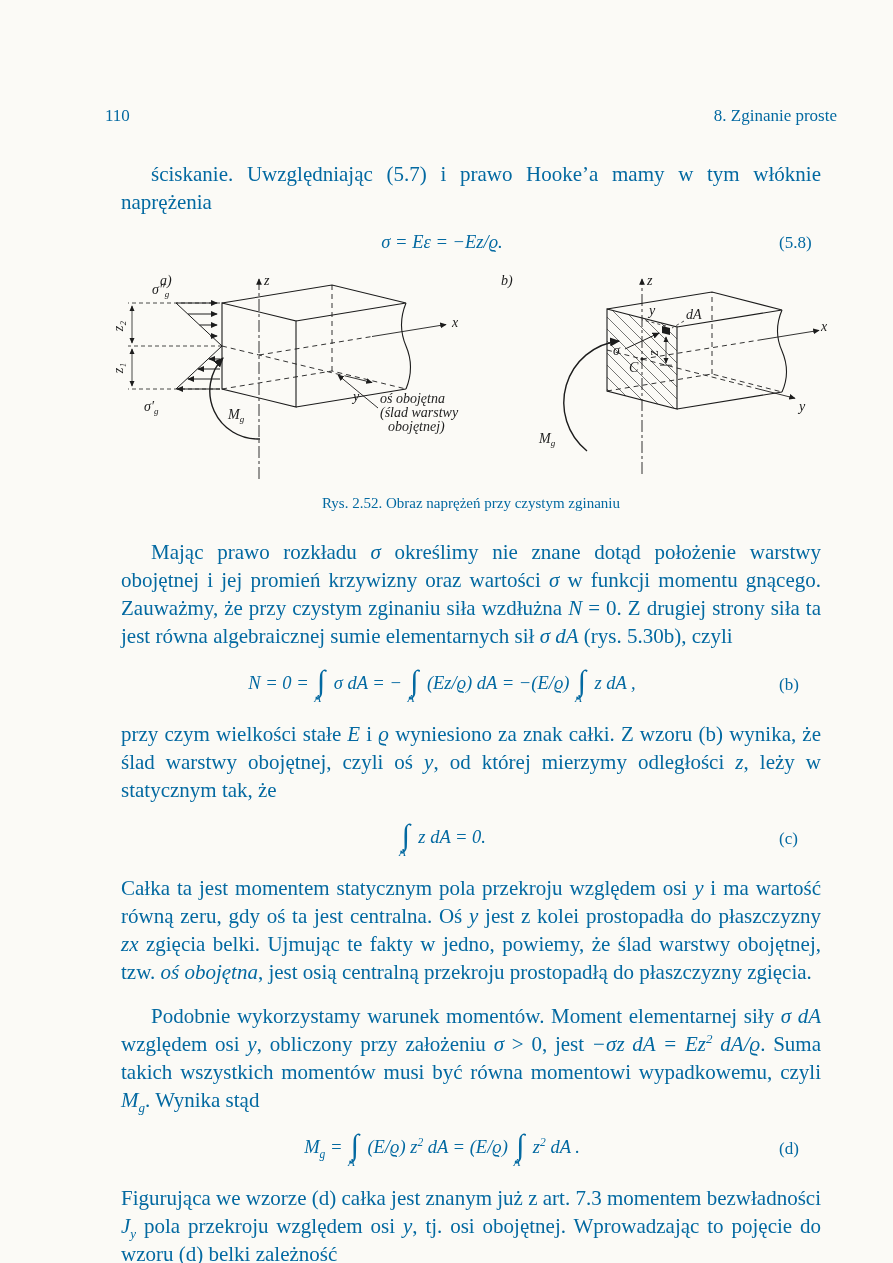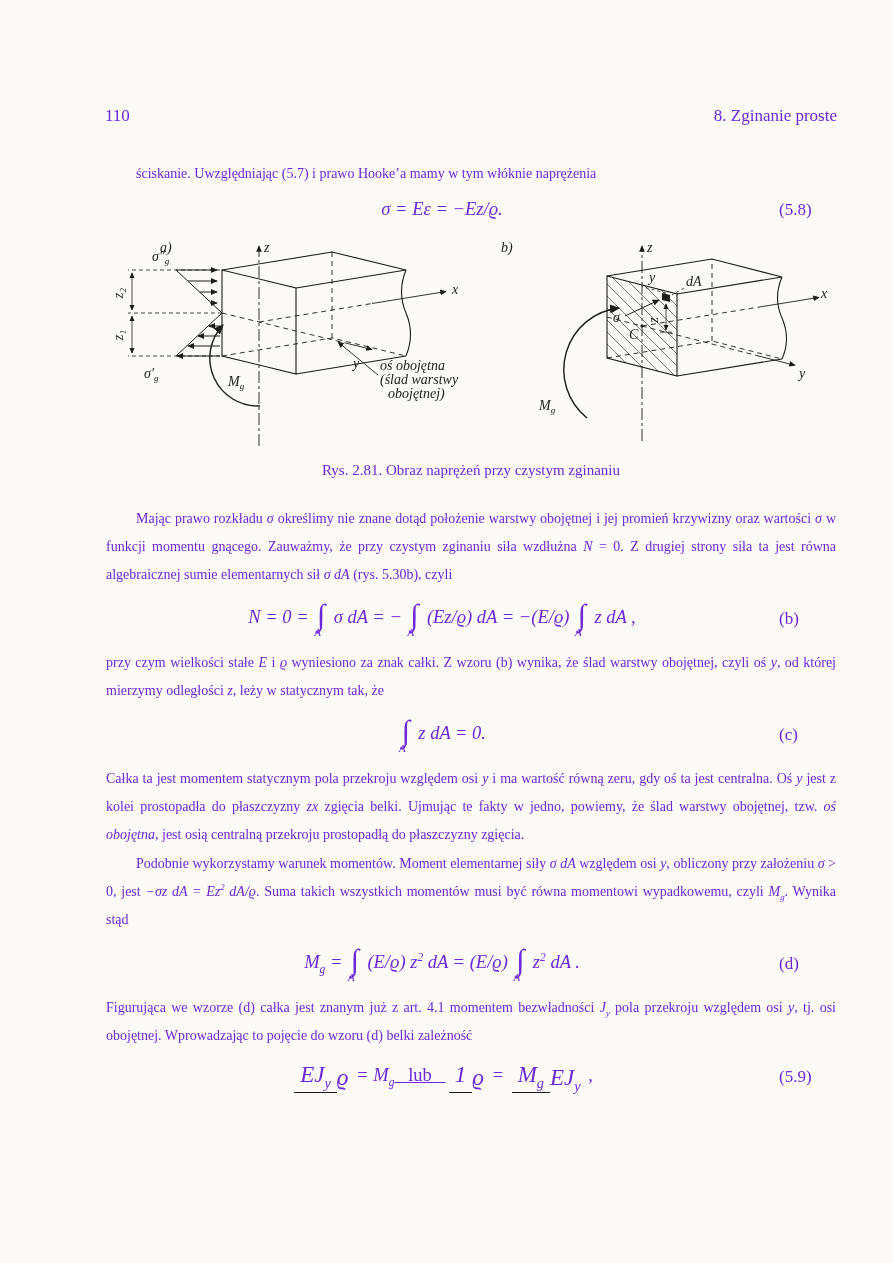--- a/index.html
+++ b/index.html
@@ -1,20 +1,20 @@
 <!DOCTYPE html>
 <html><head>
 <meta charset="utf-8">
 <style>
   html,body{margin:0;padding:0;background:#777;}
-  .page{width:893px;height:1263px;margin:0 auto;background:#fbfaf6;color:#6d28d9;
+  .page{width:893px;height:1263px;margin:0 auto;background:#fbfaf6;color:#0369a1;
         font-family:"Liberation Serif",serif;box-sizing:border-box;
         padding:106px 56px 0 105px;position:relative;overflow:hidden;}
   .running-head{display:flex;justify-content:space-between;font-size:17px;margin-bottom:34px;}
-  .para{font-size:14px;line-height:28px;text-align:justify;margin:1px;}
+  .para{font-size:21px;line-height:28px;text-align:justify;margin:16px;}
   .ind{text-indent:30px;}
   .it{font-style:italic;}
   .rm{font-style:normal;text-decoration:underline;}
   sub,sup{font-size:62%;font-style:italic;line-height:0;}
   .eq-row{display:flex;align-items:center;font-size:18.5px;font-style:italic;margin:11px 0;}
   .eq-body{flex:1;text-align:center;}
   .eq-label{font-style:normal;font-size:17px;width:58px;text-align:left;}
   .int-wrap{display:inline-flex;flex-direction:column;align-items:center;vertical-align:middle;
             line-height:1;margin:0 1px;}
   .int-sign{font-size:30px;font-style:normal;}
@@ -164,21 +164,21 @@
         </g>
         <text x="142" y="103" font-size="13">C</text>
 
         <g>
           <path d="M100,182 A62,62 0 0 1 132,72" stroke="#1c1c1c" fill="none" stroke-width="1.4" marker-end="url(#ahB)"></path>
         </g>
         <text x="52" y="174" font-size="13"><tspan>M</tspan><tspan dy="3" font-size="9">g</tspan></text>
       </svg>
     </div>
 
-    <div class="fig-caption">Rys. 2.81. Obraz naprężeń przy czystym zginaniu</div>
+    <div class="fig-caption">Rys. 2.52. Obraz naprężeń przy czystym zginaniu</div>
   </div>
 
   <p class="para ind"><span>Mając prawo rozkładu </span><span class="it">σ</span><span> określimy nie znane dotąd położenie warstwy obojętnej i jej promień krzywizny oraz wartości </span><span class="it">σ</span><span> w funkcji momentu gnącego. Zauważmy, że przy czystym zginaniu siła wzdłużna </span><span class="it">N</span><span> = 0. Z drugiej strony siła ta jest równa algebraicznej sumie elementarnych sił </span><span class="it">σ dA</span><span> (rys. 5.30b), czyli</span></p>
 
   <div class="eq-row">
     <span class="eq-body"><span class="it">N = 0 =&nbsp;</span><span class="int-wrap">
           <span class="int-sign">∫</span>
           <span class="int-sub">A</span>
         </span><span class="it">&nbsp;σ dA = −&nbsp;</span><span class="int-wrap">
           <span class="int-sign">∫</span>
@@ -207,21 +207,21 @@
     <span class="eq-body"><span class="it">M</span><sub class="it">g</sub><span class="it"> =&nbsp;</span><span class="int-wrap">
           <span class="int-sign">∫</span>
           <span class="int-sub">A</span>
         </span><span class="it">&nbsp;(E/ϱ) z</span><sup class="it">2</sup><span class="it"> dA = (E/ϱ)&nbsp;</span><span class="int-wrap">
           <span class="int-sign">∫</span>
           <span class="int-sub">A</span>
         </span><span class="it">&nbsp;z</span><sup class="it">2</sup><span class="it"> dA .</span></span>
     <span class="eq-label">(d)</span>
   </div>
 
-  <p class="para"><span>Figurująca we wzorze (d) całka jest znanym już z art. 4.1 momentem bezwładności </span><span class="it">J</span><sub class="it">y</sub><span> pola przekroju względem osi </span><span class="it">y</span><span>, tj. osi obojętnej. Wprowadzając to pojęcie do wzoru (d) belki zależność</span></p>
+  <p class="para"><span>Figurująca we wzorze (d) całka jest znanym już z art. 7.3 momentem bezwładności </span><span class="it">J</span><sub class="it">y</sub><span> pola przekroju względem osi </span><span class="it">y</span><span>, tj. osi obojętnej. Wprowadzając to pojęcie do wzoru (d) belki zależność</span></p>
 
   <div class="eq-row">
     <span class="eq-body"><span class="frac">
           <span class="num"><span class="it">EJ</span><sub class="it">y</sub></span>
           <span class="den"><span class="it">ϱ</span></span>
         </span><span class="it">&nbsp;= M</span><sub class="it">g</sub><span class="rm">&nbsp;&nbsp;&nbsp;lub&nbsp;&nbsp;&nbsp;</span><span class="frac">
           <span class="num"><span class="it">1</span></span>
           <span class="den"><span class="it">ϱ</span></span>
         </span><span class="it">&nbsp;=&nbsp;</span><span class="frac">
           <span class="num"><span class="it">M</span><sub class="it">g</sub></span>

